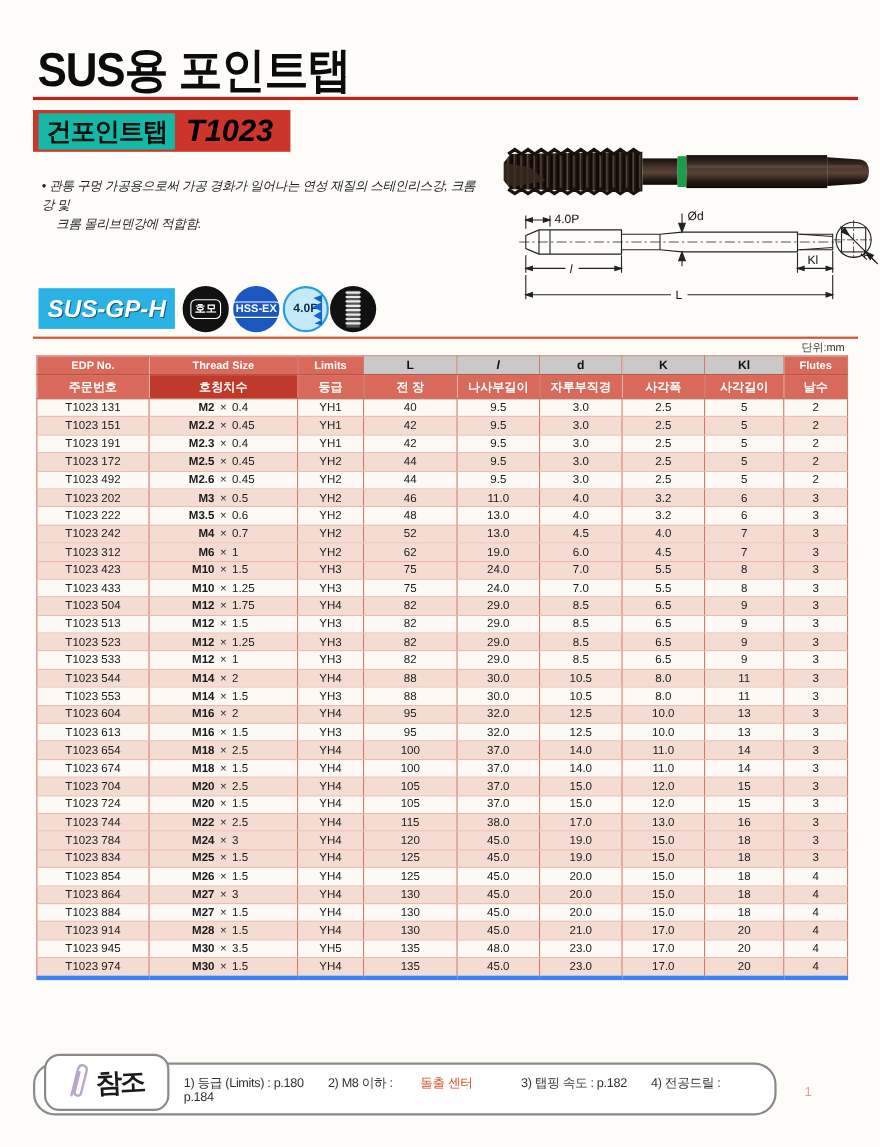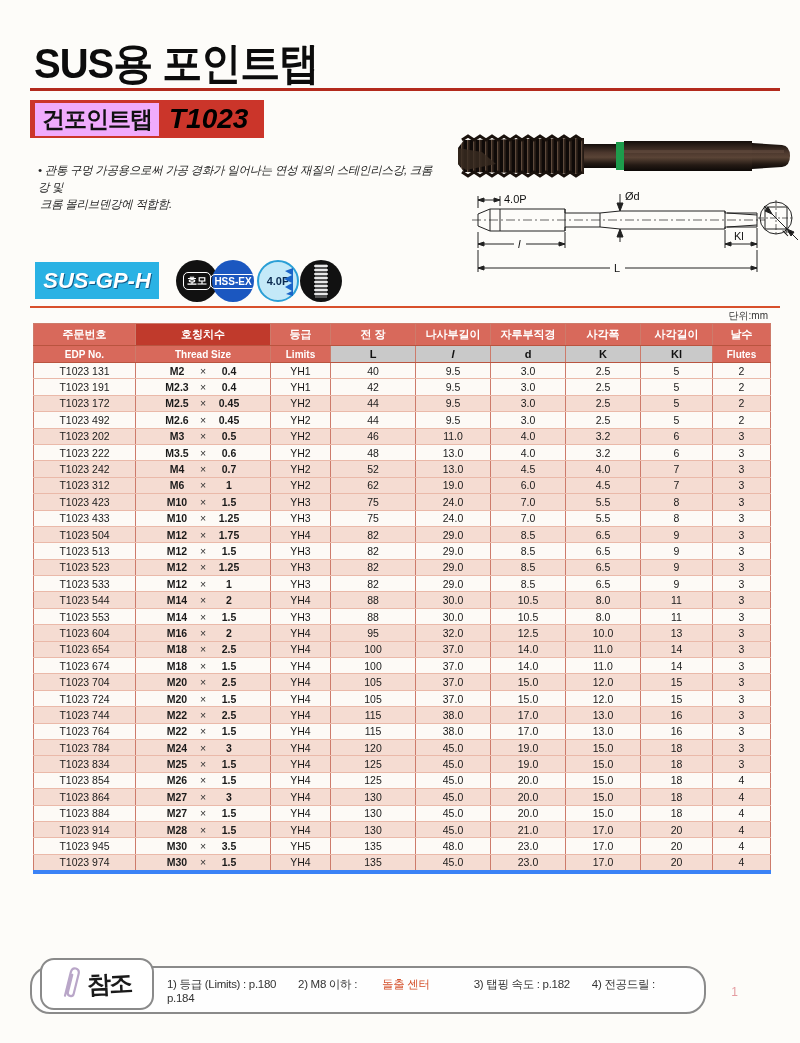--- a/index.html
+++ b/index.html
@@ -14,21 +14,21 @@
     position:absolute;left:34px;top:36px;
     font-size:40px;font-weight:bold;letter-spacing:-1px;color:#0c0c0c;
     transform:scaleY(1.08);
   }
   .title-rule{position:absolute;left:30px;top:88px;width:750px;height:3px;background:#b32a1d;}
   .code-box{
     position:absolute;left:30px;top:100px;height:38px;background:#cb352a;
     display:flex;align-items:center;padding:0 16px 0 5px;gap:10px;
   }
   .code-box .name{
-    background:#f0abfc;color:#111;font-size:23px;font-weight:bold;
+    background:#14b8a6;color:#111;font-size:23px;font-weight:bold;
     padding:1px 7px;letter-spacing:-1px;
   }
   .code-box .code{color:#000000;font-size:28px;font-weight:bold;letter-spacing:0px;font-style:italic;}
   .desc{
     position:absolute;left:38px;top:162px;width:400px;
     font-size:11.5px;line-height:17px;color:#222;font-style:italic;letter-spacing:-0.3px;
   }
   .desc .b{margin-right:3px;}
   
   .series-badge{
@@ -70,23 +70,23 @@
   .hk.dark{background:#c03a2c;}
   .he{background:#d8695b;color:#fff;font-weight:bold;font-size:10px;height:16px;}
   .hg{background:#c9c9c9;color:#111;font-weight:bold;font-size:11px;height:16px;}
   .spec-table tbody td{
     height:15.4px;background:#fdfaf6;border-top:none;border-bottom:1px solid #eab9a9;
     color:#1a1a1a;
   }
   .spec-table tbody tr.alt td{background:#f5dcd2;}
   .spec-table tbody tr:last-child td{border-bottom:4px solid #3b82f6;}
   .spec-table td.ts span{display:inline-block;}
-  .spec-table td.ts .m{width:36px;text-align:center;font-weight:bold;}
+  .spec-table td.ts .m{width:36px;text-align:right;font-weight:bold;}
   .spec-table td.ts .x{width:16px;color:#333;}
-  .spec-table td.ts .p{width:36px;text-align:center;font-weight:bold;}
+  .spec-table td.ts .p{width:36px;text-align:left;font-weight:normal;}
   
   .ref-box{
     position:absolute;left:30px;top:966px;width:672px;height:44px;
     border:2px solid #8a8a8a;border-radius:20px;background:#fefefe;
     display:flex;align-items:center;
   }
   .ref-badge{
     position:absolute;left:8px;top:-10px;width:110px;height:48px;
     border:2px solid #8a8a8a;border-radius:14px;background:#fff;
     display:flex;align-items:center;justify-content:center;gap:6px;
@@ -103,21 +103,21 @@
 <div class="page-title">SUS용 포인트탭</div>
 <div class="title-rule"></div>
 
 <div class="code-box">
   <span class="name">건포인트탭</span>
   <span class="code">T1023</span>
 </div>
 
 <div class="desc">
   <span class="b">•</span><span>관통 구멍 가공용으로써 가공 경화가 일어나는 연성 재질의 스테인리스강, 크롬강 및</span><br>
-  <span style="margin-left:2px">크롬 몰리브덴강에 적합함.</span>
+  <span style="margin-left:13px">크롬 몰리브덴강에 적합함.</span>
 </div>
 
 <svg class="tap-photo" width="345" height="62" viewBox="0 0 345 62">
   <defs>
     <linearGradient id="shankG" x1="0" y1="0" x2="0" y2="1">
       <stop offset="0" stop-color="#140e0b"></stop>
         <stop offset="0.35" stop-color="#4a362c"></stop>
       <stop offset="0.55" stop-color="#5a4436"></stop>
         <stop offset="0.8" stop-color="#241a14"></stop>
       <stop offset="1" stop-color="#0d0907"></stop>
@@ -203,21 +203,21 @@
     <text x="155" y="12">Ød</text>
     <text x="48" y="60" font-style="italic">l</text>
     <text x="264" y="52">Kl</text>
     <text x="144" y="84">L</text>
     <text x="317" y="49" transform="rotate(-45 317 49)">K</text>
   </g>
 </svg>
 
 <div class="series-badge">SUS-GP-H</div>
 
-<div class="round-badge rb-black" style="left:176px">
+<div class="round-badge rb-black" style="left:166px">
   <span class="rb-label">호모</span>
 </div>
 
 <div class="round-badge rb-blue" style="left:212px">
   <span class="rb-label">HSS-EX</span>
 </div>
 
 <div class="round-badge rb-light" style="left:257px">
   <span class="rb-label">4.0P</span>
   <svg class="jag" width="12" height="28" viewBox="0 0 12 28">
@@ -251,54 +251,65 @@
       <col style="width:60px">
     <col style="width:85px">
       <col style="width:75px">
       <col style="width:75px">
     <col style="width:75px">
       <col style="width:72px">
       <col style="width:58px">
   </colgroup>
   <thead>
     <tr>
+      <th class="he">EDP No.</th>
+      <th class="he dark">Thread Size</th>
+      <th class="he">Limits</th>
+      <th class="hg">L</th>
+      <th class="hg" style="font-style:italic">l</th>
+      <th class="hg">d</th>
+      <th class="hg">K</th>
+      <th class="hg">Kl</th>
+      <th class="he">Flutes</th>
+    </tr>
+    <tr>
       <th class="hk">주문번호</th>
       <th class="hk dark">호칭치수</th>
       <th class="hk">등급</th>
       <th class="hk">전 장</th>
       <th class="hk">나사부길이</th>
       <th class="hk">자루부직경</th>
       <th class="hk">사각폭</th>
       <th class="hk">사각길이</th>
       <th class="hk">날수</th>
     </tr>
-    <tr>
-      <th class="he">EDP No.</th>
-      <th class="he dark">Thread Size</th>
-      <th class="he">Limits</th>
-      <th class="hg">L</th>
-      <th class="hg" style="font-style:italic">l</th>
-      <th class="hg">d</th>
-      <th class="hg">K</th>
-      <th class="hg">Kl</th>
-      <th class="he">Flutes</th>
-    </tr>
   </thead>
   <tbody>
       <tr>
         <td>T1023 131</td>
         <td class="ts"><span class="m">M2</span><span class="x">×</span><span class="p">0.4</span></td>
         <td>YH1</td>
         <td>40</td>
         <td>9.5</td>
         <td>3.0</td>
         <td>2.5</td>
         <td>5</td>
         <td>2</td>
       </tr>
+      <tr class="alt">
+        <td>T1023 151</td>
+        <td class="ts"><span class="m">M2.2</span><span class="x">×</span><span class="p">0.45</span></td>
+        <td>YH1</td>
+        <td>42</td>
+        <td>9.5</td>
+        <td>3.0</td>
+        <td>2.5</td>
+        <td>5</td>
+        <td>2</td>
+      </tr>
       <tr>
         <td>T1023 191</td>
         <td class="ts"><span class="m">M2.3</span><span class="x">×</span><span class="p">0.4</span></td>
         <td>YH1</td>
         <td>42</td>
         <td>9.5</td>
         <td>3.0</td>
         <td>2.5</td>
         <td>5</td>
         <td>2</td>
@@ -461,20 +472,31 @@
         <td>T1023 604</td>
         <td class="ts"><span class="m">M16</span><span class="x">×</span><span class="p">2</span></td>
         <td>YH4</td>
         <td>95</td>
         <td>32.0</td>
         <td>12.5</td>
         <td>10.0</td>
         <td>13</td>
         <td>3</td>
       </tr>
+      <tr>
+        <td>T1023 613</td>
+        <td class="ts"><span class="m">M16</span><span class="x">×</span><span class="p">1.5</span></td>
+        <td>YH3</td>
+        <td>95</td>
+        <td>32.0</td>
+        <td>12.5</td>
+        <td>10.0</td>
+        <td>13</td>
+        <td>3</td>
+      </tr>
       <tr class="alt">
         <td>T1023 654</td>
         <td class="ts"><span class="m">M18</span><span class="x">×</span><span class="p">2.5</span></td>
         <td>YH4</td>
         <td>100</td>
         <td>37.0</td>
         <td>14.0</td>
         <td>11.0</td>
         <td>14</td>
         <td>3</td>
@@ -508,31 +530,20 @@
         <td>105</td>
         <td>37.0</td>
         <td>15.0</td>
         <td>12.0</td>
         <td>15</td>
         <td>3</td>
       </tr>
       <tr class="alt">
         <td>T1023 744</td>
         <td class="ts"><span class="m">M22</span><span class="x">×</span><span class="p">2.5</span></td>
-        <td>YH4</td>
-        <td>115</td>
-        <td>38.0</td>
-        <td>17.0</td>
-        <td>13.0</td>
-        <td>16</td>
-        <td>3</td>
-      </tr>
-      <tr>
-        <td>T1023 764</td>
-        <td class="ts"><span class="m">M22</span><span class="x">×</span><span class="p">1.5</span></td>
         <td>YH4</td>
         <td>115</td>
         <td>38.0</td>
         <td>17.0</td>
         <td>13.0</td>
         <td>16</td>
         <td>3</td>
       </tr>
       <tr class="alt">
         <td>T1023 784</td>

